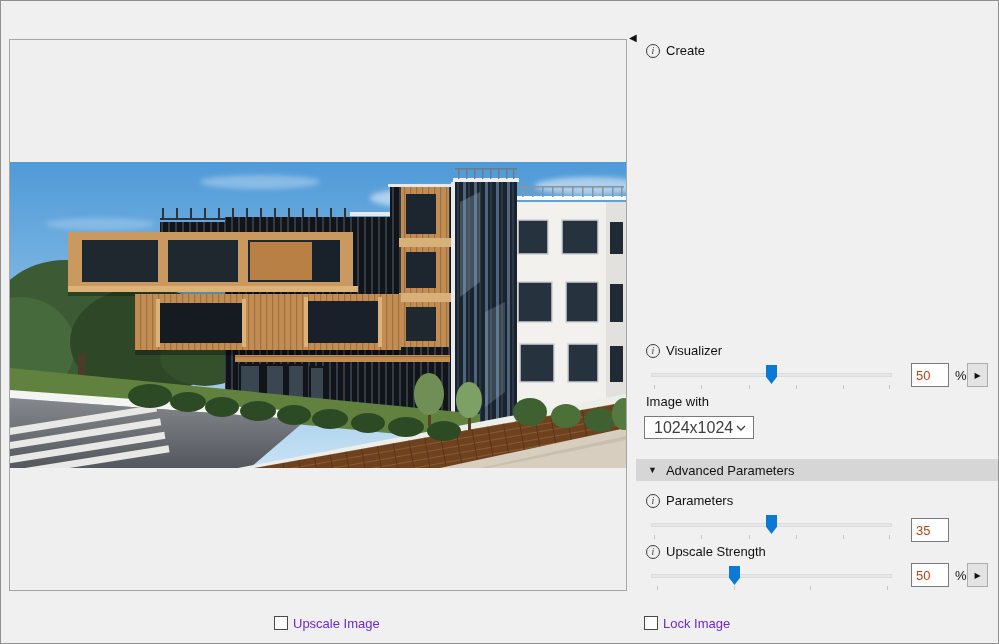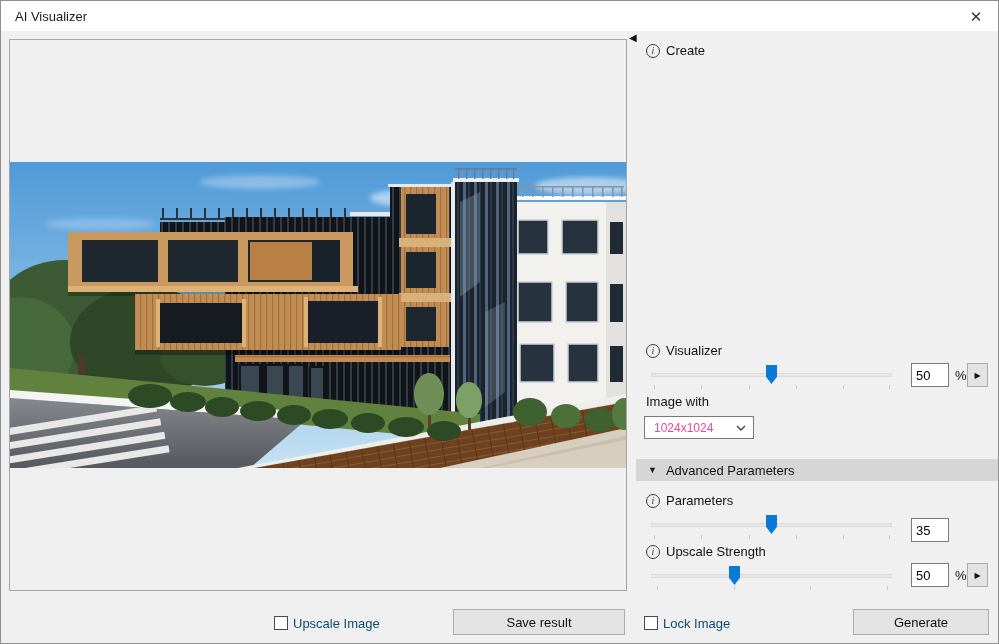--- a/index.html
+++ b/index.html
@@ -46,55 +46,51 @@
   
   .slider { position:absolute; width:241px; height:26px; }
   .slider .rail { position:absolute; left:0; top:9px; width:241px; height:4px; background:#e7e7e7; border:1px solid #dcdcdc; }
   .slider .thumb {
     position:absolute; top:1px; width:11px; height:19px; background:#0b7ad7;
     clip-path:polygon(0 0,100% 0,100% 62%,50% 100%,0 62%);
   }
   .slider .tick { position:absolute; top:21px; width:1px; height:4px; background:#c6c6c6; }
   .num-box {
     position:absolute; width:38px; height:24px; background:#fff; border:1px solid #7a7a7a;
-    font-size:13px; color:#000000; padding:0 4px; font-family:"Liberation Sans", sans-serif;
+    font-size:13px; color:#c2410c; padding:0 4px; font-family:"Liberation Sans", sans-serif;
   }
   .pct { position:absolute; font-size:13px; color:#111; }
   .spin-btn {
     position:absolute; width:21px; height:24px; background:#e3e3e3; border:1px solid #acacac;
     display:flex; align-items:center; justify-content:center; font-size:8px; color:#111; cursor:pointer;
   }
   .dropdown {
     position:absolute; left:643px; top:415px; width:110px; height:23px; background:#fff;
     border:1px solid #7a7a7a; display:flex; align-items:center; cursor:pointer;
   }
-  .dropdown .dd-text { font-size:12px; color:#ec4899; padding-left:9px; flex:1; }
+  .dropdown .dd-text { font-size:16px; color:#404040; padding-left:9px; flex:1; }
   .dropdown .dd-chev { padding-right:7px; display:flex; }
   .adv-header {
     position:absolute; left:635px; top:458px; width:363px; height:22px; background:#d6d6d6;
     display:flex; align-items:center; gap:9px; padding-left:12px; cursor:pointer;
   }
   .adv-header .tri { font-size:9px; color:#1a1a1a; }
   .adv-header .txt { font-size:13px; color:#111; }
   .checkbox { position:absolute; width:14px; height:14px; background:#fff; border:1px solid #4a4a4a; cursor:pointer; }
-  .cb-label { position:absolute; font-size:13px; color:#0c4a6e; }
+  .cb-label { position:absolute; font-size:13px; color:#6d28d9; }
   .btn {
     position:absolute; background:#e3e3e3; border:1px solid #acacac;
     display:flex; align-items:center; justify-content:center; font-size:13px; color:#111; cursor:pointer;
   }
 </style>
 </head>
 <body>
 
 <div id="win">
 
-  <div class="titlebar">
-    <div class="title">AI Visualizer</div>
-    <div class="close-btn">✕</div>
-  </div>
 
   <div class="preview-box"></div>
 
   <svg class="preview-img" viewBox="0 0 616 306" preserveAspectRatio="none">
     <defs>
       <linearGradient id="skyG" x1="0" y1="0" x2="0" y2="1">
         <stop offset="0" stop-color="#4f9ad8"></stop>
           <stop offset="0.7" stop-color="#9cc8e9"></stop>
           <stop offset="1" stop-color="#c8e2f4"></stop>
       </linearGradient>
@@ -289,23 +285,20 @@
         <ellipse cx="459" cy="238" rx="13" ry="18" fill="#7da065"></ellipse>
       <ellipse cx="520" cy="250" rx="17" ry="14" fill="#3f6030"></ellipse>
         <ellipse cx="556" cy="254" rx="15" ry="12" fill="#4c7038"></ellipse>
       <ellipse cx="590" cy="258" rx="16" ry="12" fill="#3f6030"></ellipse>
         <ellipse cx="614" cy="252" rx="12" ry="16" fill="#557a41"></ellipse>
     </g>
   </svg>
 
   <span class="checkbox" style="left:273px; top:615px;"></span>
   <span class="cb-label" style="left:292px; top:615px;">Upscale Image</span>
-  <div class="btn" style="left:452px; top:608px; width:172px; height:26px;">
-    <span>Save result</span>
-  </div>
 
   <div class="collapse-arrow">◀</div>
 
   <div class="row-label" style="left:645px; top:42px;">
     <span class="info-icon">i</span>
     <span>Create</span>
   </div>
 
   <div class="row-label" style="left:645px; top:342px;">
     <span class="info-icon">i</span>
@@ -369,17 +362,14 @@
       <div class="tick" style="left:159px;"></div>
       <div class="tick" style="left:236px;"></div>
     <div class="thumb" style="left: 78px;"></div>
   </div>
   <input class="num-box" style="left: 910px; top: 562px;" value="50">
   <span class="pct" style="left:954px; top:567px;">%</span>
   <div class="spin-btn" style="left:966px; top:562px;">▶</div>
 
   <span class="checkbox" style="left:643px; top:615px;"></span>
   <span class="cb-label" style="left:662px; top:615px;">Lock Image</span>
-  <div class="btn" style="left:852px; top:608px; width:136px; height:26px;">
-    <span>Generate</span>
-  </div>
 
 </div>
 
 </body></html>

